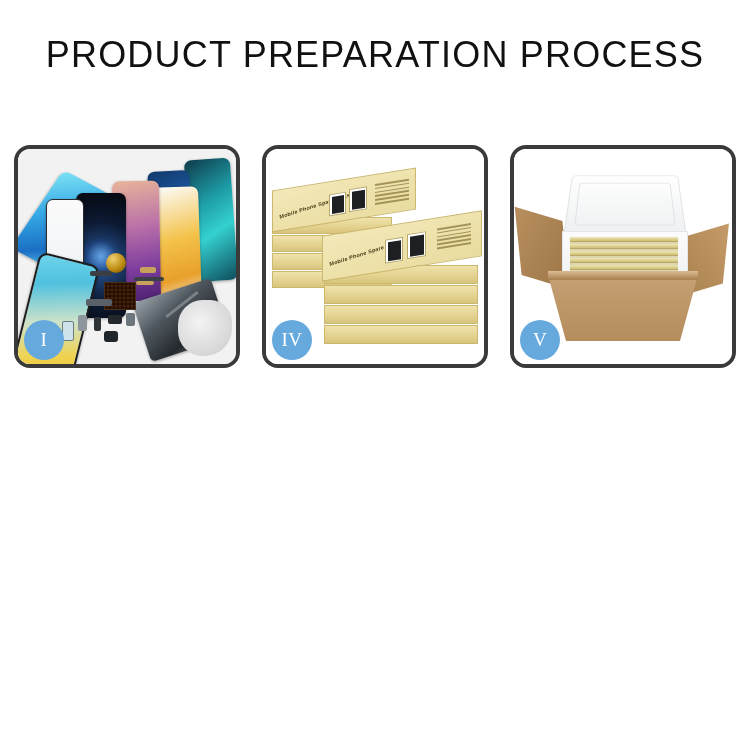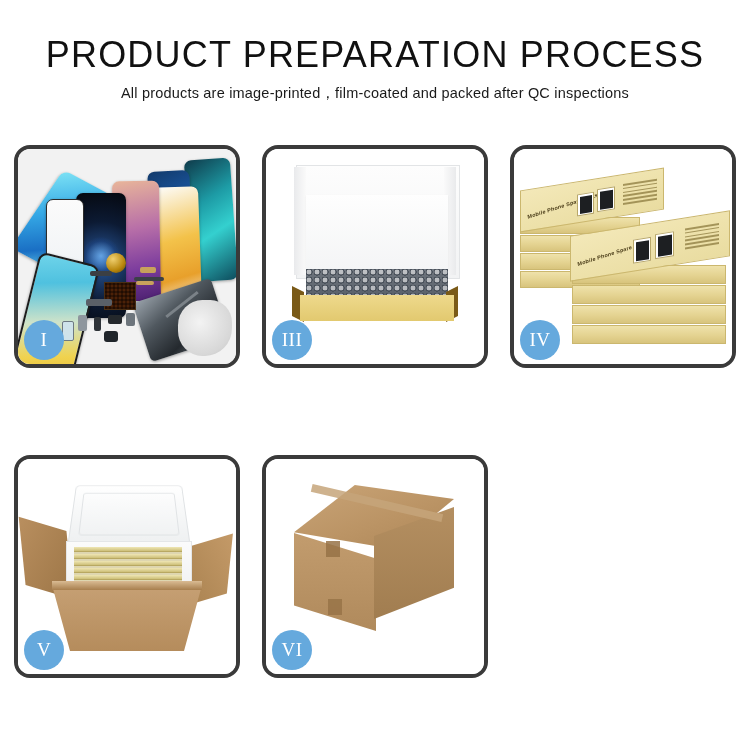--- a/index.html
+++ b/index.html
@@ -516,21 +516,20 @@
     z-index: 8;
   }
 </style>
 </head>
 <body>
 
 <div class="page">
 
   <div class="header">
     <div class="title">PRODUCT PREPARATION PROCESS</div>
-    <div class="subtitle">All products are image-printed，film-coated and packed after QC inspections</div>
   </div>
 
   <div class="grid">
 
     <div class="panel p1">
       <div class="stage">
         <div class="phone ph-teal"></div>
         <div class="phone ph-blue-sm"></div>
         <div class="phone ph-orange"></div>
         <div class="phone ph-purple"></div>
@@ -553,33 +552,20 @@
         <div class="part" style="left:86px;top:182px;width:14px;height:11px;background:#20252a;border-radius:3px;"></div>
         <div class="part" style="left:44px;top:172px;width:10px;height:18px;background:#cfe3ea;border:1px solid #6e7a82;"></div>
         <div class="part" style="left:116px;top:128px;width:30px;height:4px;background:#3b4046;"></div>
         <div class="tweezer"></div>
         <div class="hand"></div>
       </div>
       <div class="badge">I</div>
     </div>
 
 
-    <div class="panel p3">
-      <div class="stage">
-        <div class="box3-lid"></div>
-        <div class="box3-lid-l"></div>
-        <div class="box3-lid-r"></div>
-        <div class="box3-foam"></div>
-        <div class="box3-bubble"></div>
-        <div class="box3-side-l"></div>
-        <div class="box3-side-r"></div>
-        <div class="box3-front"></div>
-      </div>
-      <div class="badge">III</div>
-    </div>
 
     <div class="panel p4">
       <div class="stage">
 
         <div class="kbox" style="left:6px;  top:68px;  width:118px; height:15px;"></div>
         <div class="kbox" style="left:6px;  top:86px;  width:118px; height:15px;"></div>
         <div class="kbox" style="left:6px;  top:104px; width:118px; height:15px;"></div>
         <div class="kbox" style="left:6px;  top:122px; width:118px; height:15px;"></div>
 
         <div class="kbox" style="left:58px; top:116px; width:152px; height:17px;"></div>
@@ -640,26 +626,15 @@
           <span style="top:14px;"></span>
           <span style="top:21px;"></span>
           <span style="top:28px;"></span>
         </div>
         <div class="c5-rim"></div>
         <div class="c5-body"></div>
       </div>
       <div class="badge">V</div>
     </div>
 
-    <div class="panel p6">
-      <div class="stage">
-        <div class="c6-top"></div>
-        <div class="c6-left"></div>
-        <div class="c6-right"></div>
-        <div class="c6-tape"></div>
-        <div class="c6-tab1"></div>
-        <div class="c6-tab2"></div>
-      </div>
-      <div class="badge">VI</div>
-    </div>
 
   </div>
 </div>
 
 </body></html>

